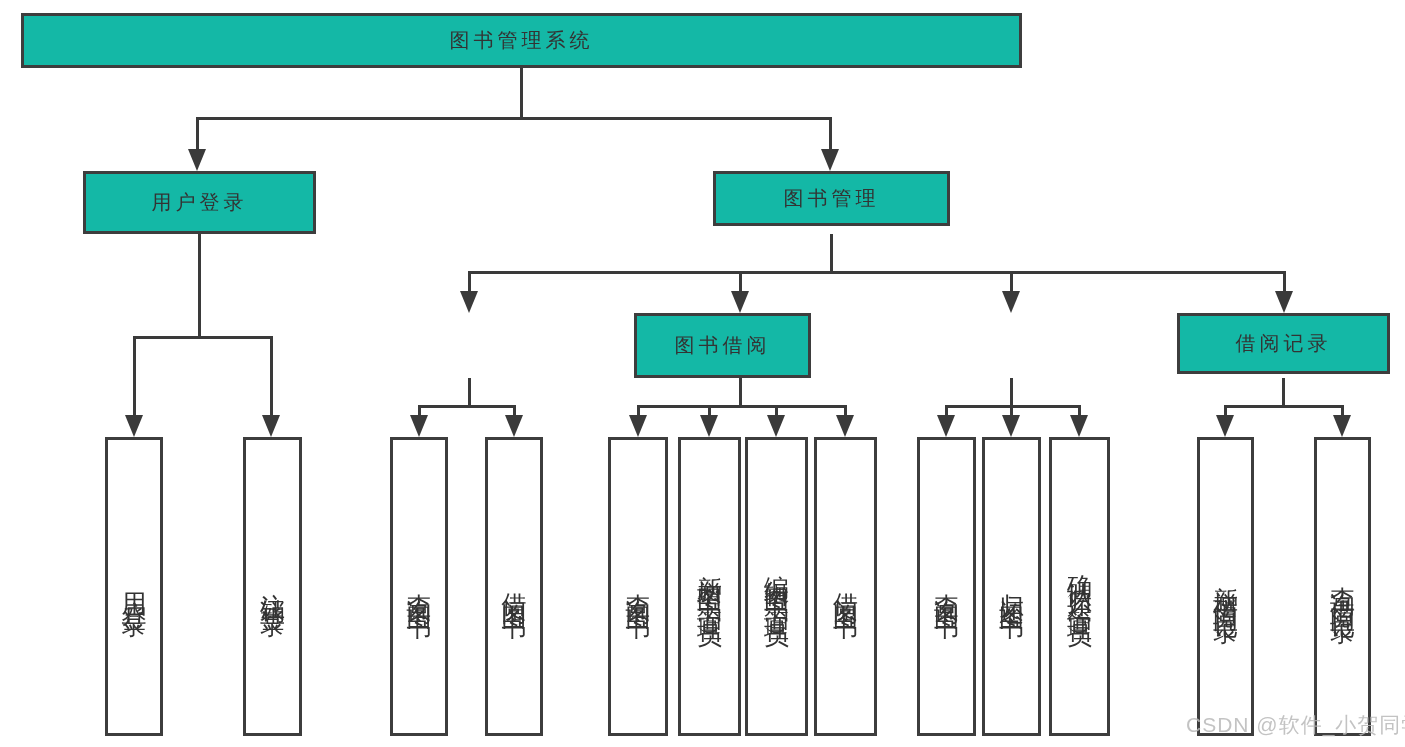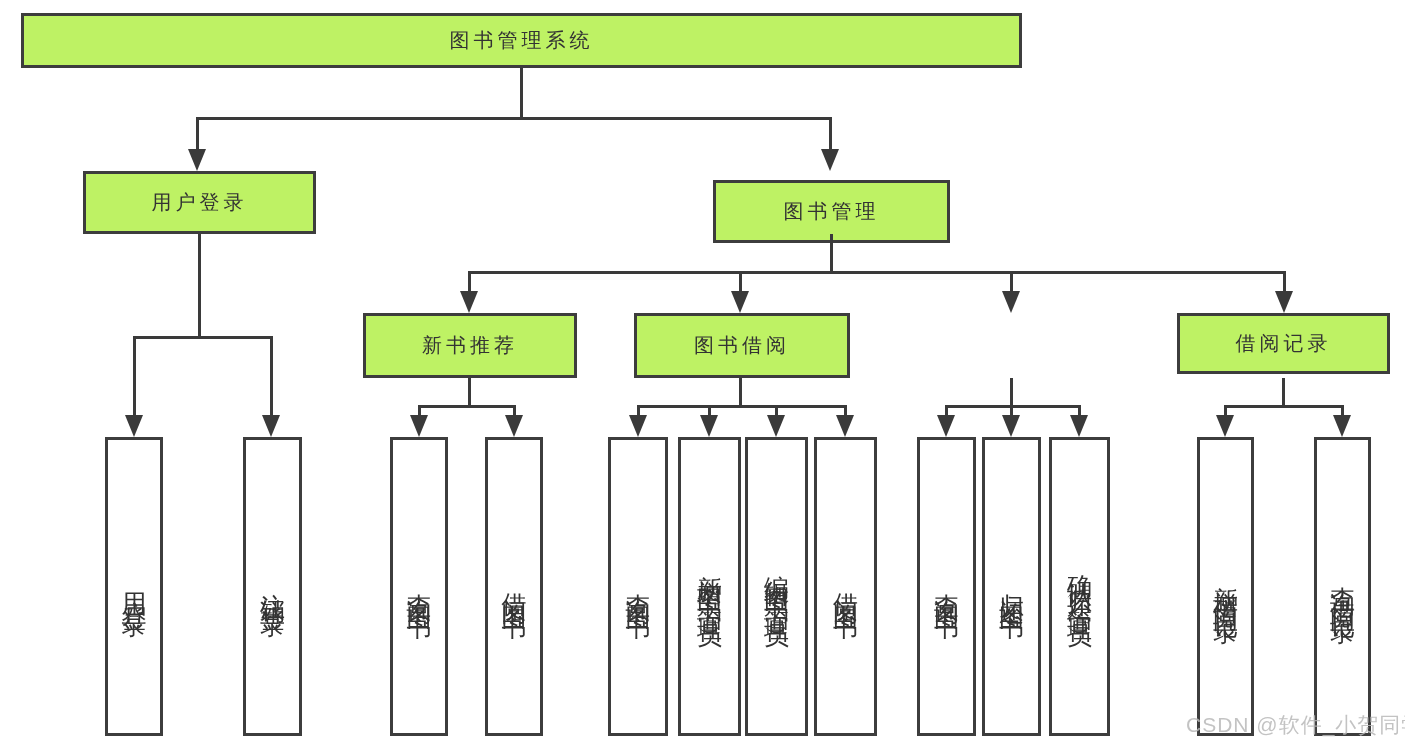--- a/index.html
+++ b/index.html
@@ -1,21 +1,21 @@
 <!DOCTYPE html>
 <html><head>
 <meta charset="utf-8">
 <style>
   html,body{margin:0;padding:0;background:#ffffff;}
   #canvas{
     position:relative;width:1405px;height:747px;background:#ffffff;
     font-family:"Liberation Sans",sans-serif;overflow:hidden;
   }
   .hbox{
-    position:absolute;box-sizing:border-box;border:3px solid #3d3d3d;background:#bef264;
+    position:absolute;box-sizing:border-box;border:3px solid #3d3d3d;background:#14b8a6;
     display:flex;align-items:center;justify-content:center;
     font-size:20px;letter-spacing:4px;color:#333333;white-space:nowrap;
   }
   .vbox{
     position:absolute;box-sizing:border-box;border:3px solid #3d3d3d;background:#ffffff;
     top:437px;height:299px;
     display:flex;align-items:center;justify-content:center;
   }
   .vtext{
     writing-mode:vertical-rl;text-orientation:mixed;
@@ -45,21 +45,21 @@
   <div class="vline" style="left:520px;top:68px;height:50px;"></div>
   <div class="hline" style="left:197px;top:117px;width:635px;"></div>
   <div class="vline" style="left:196px;top:117px;height:34px;"></div>
   <div class="arrow" style="left:188px;top:149px;"></div>
   <div class="vline" style="left:829px;top:117px;height:34px;"></div>
   <div class="arrow" style="left:821px;top:149px;"></div>
 
   <div class="hbox" style="left:83px;top:171px;width:233px;height:63px;">
     <span>用户登录</span>
   </div>
-  <div class="hbox" style="left:713px;top:180px;width:237px;height:63px;justify-content:center;">
+  <div class="hbox" style="left:713px;top:171px;width:237px;height:55px;justify-content:center;">
     <span>图书管理</span>
   </div>
 
   <div class="vline" style="left:198px;top:234px;height:103px;"></div>
   <div class="hline" style="left:133px;top:336px;width:140px;"></div>
   <div class="vline" style="left:133px;top:336px;height:80px;"></div>
   <div class="arrow" style="left:125px;top:415px;"></div>
   <div class="vline" style="left:270px;top:336px;height:80px;"></div>
   <div class="arrow" style="left:262px;top:415px;"></div>
 
@@ -67,24 +67,21 @@
   <div class="hline" style="left:469px;top:271px;width:816px;"></div>
   <div class="vline" style="left:468px;top:271px;height:23px;"></div>
   <div class="arrow" style="left:460px;top:291px;"></div>
   <div class="vline" style="left:739px;top:271px;height:23px;"></div>
   <div class="arrow" style="left:731px;top:291px;"></div>
   <div class="vline" style="left:1010px;top:271px;height:23px;"></div>
   <div class="arrow" style="left:1002px;top:291px;"></div>
   <div class="vline" style="left:1283px;top:271px;height:23px;"></div>
   <div class="arrow" style="left:1275px;top:291px;"></div>
 
-  <div class="hbox" style="left:363px;top:313px;width:214px;height:65px;">
-    <span>新书推荐</span>
-  </div>
-  <div class="hbox" style="left:634px;top:313px;width:216px;height:65px;">
+  <div class="hbox" style="left:634px;top:313px;width:177px;height:65px;">
     <span>图书借阅</span>
   </div>
   <div class="hbox" style="left:1177px;top:313px;width:213px;height:61px;">
     <span>借阅记录</span>
   </div>
 
   <div class="vline" style="left:468px;top:378px;height:30px;"></div>
   <div class="hline" style="left:418px;top:405px;width:98px;"></div>
   <div class="vline" style="left:418px;top:405px;height:12px;"></div>
   <div class="arrow" style="left:410px;top:415px;"></div>

